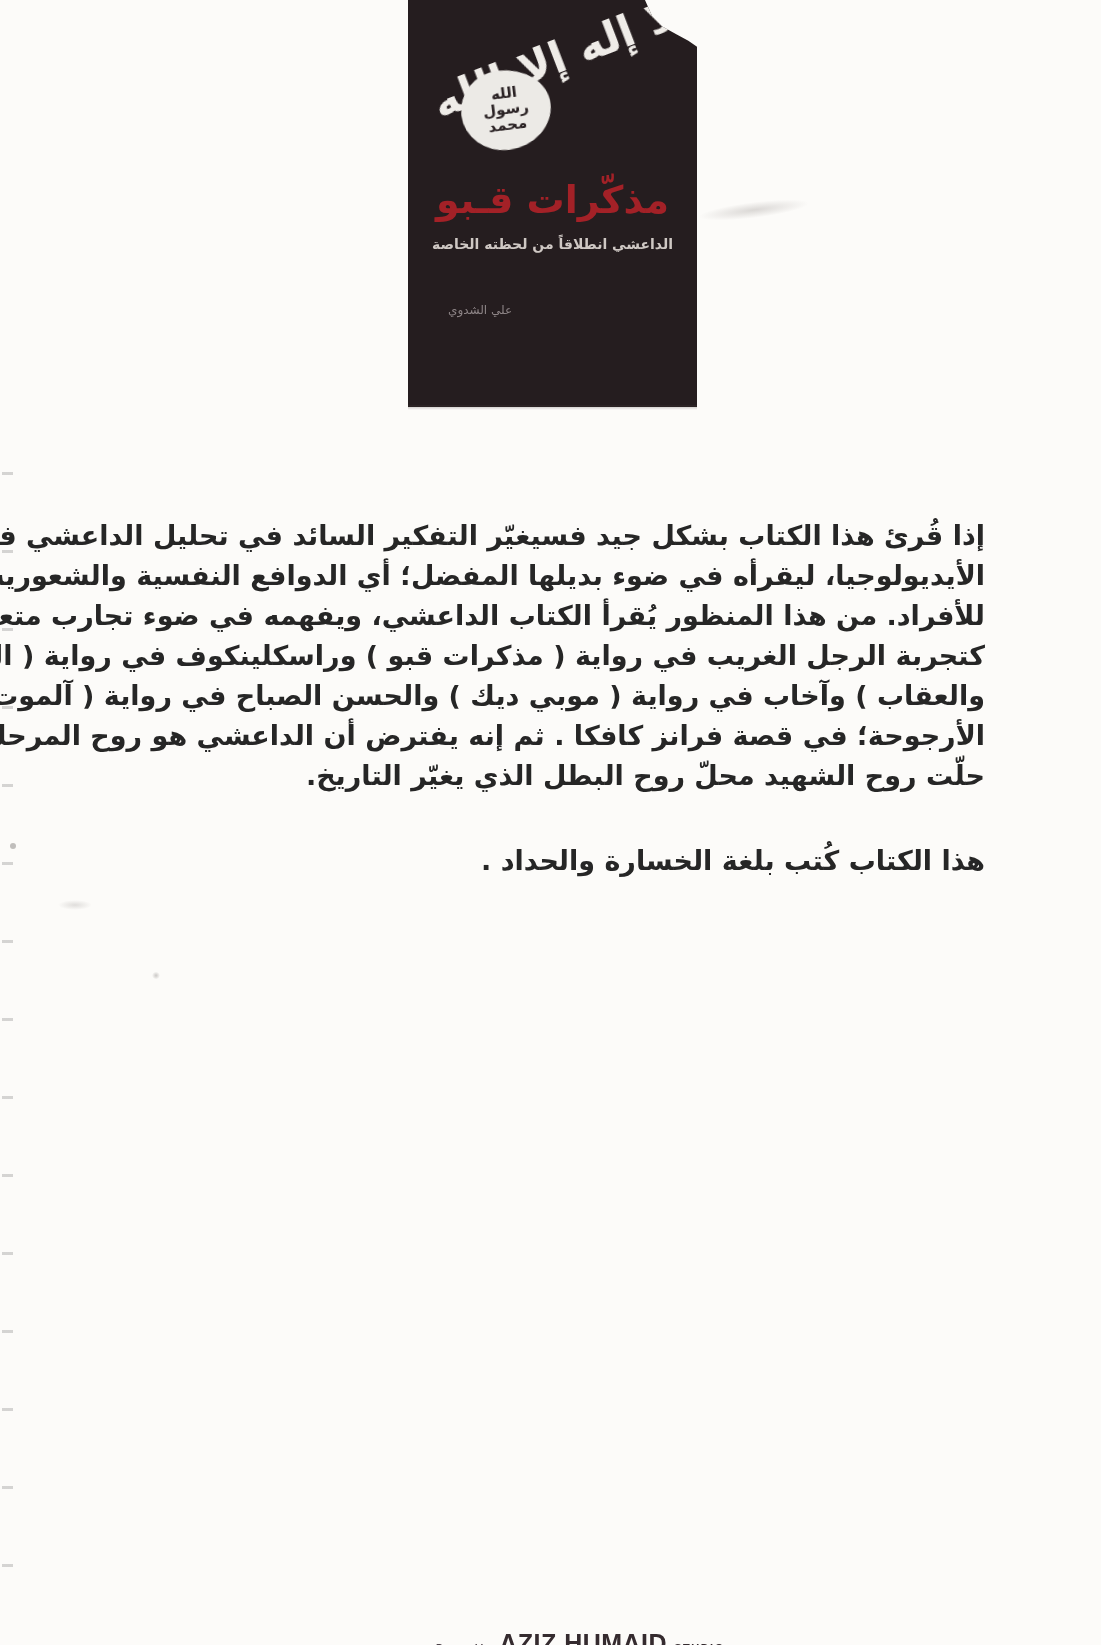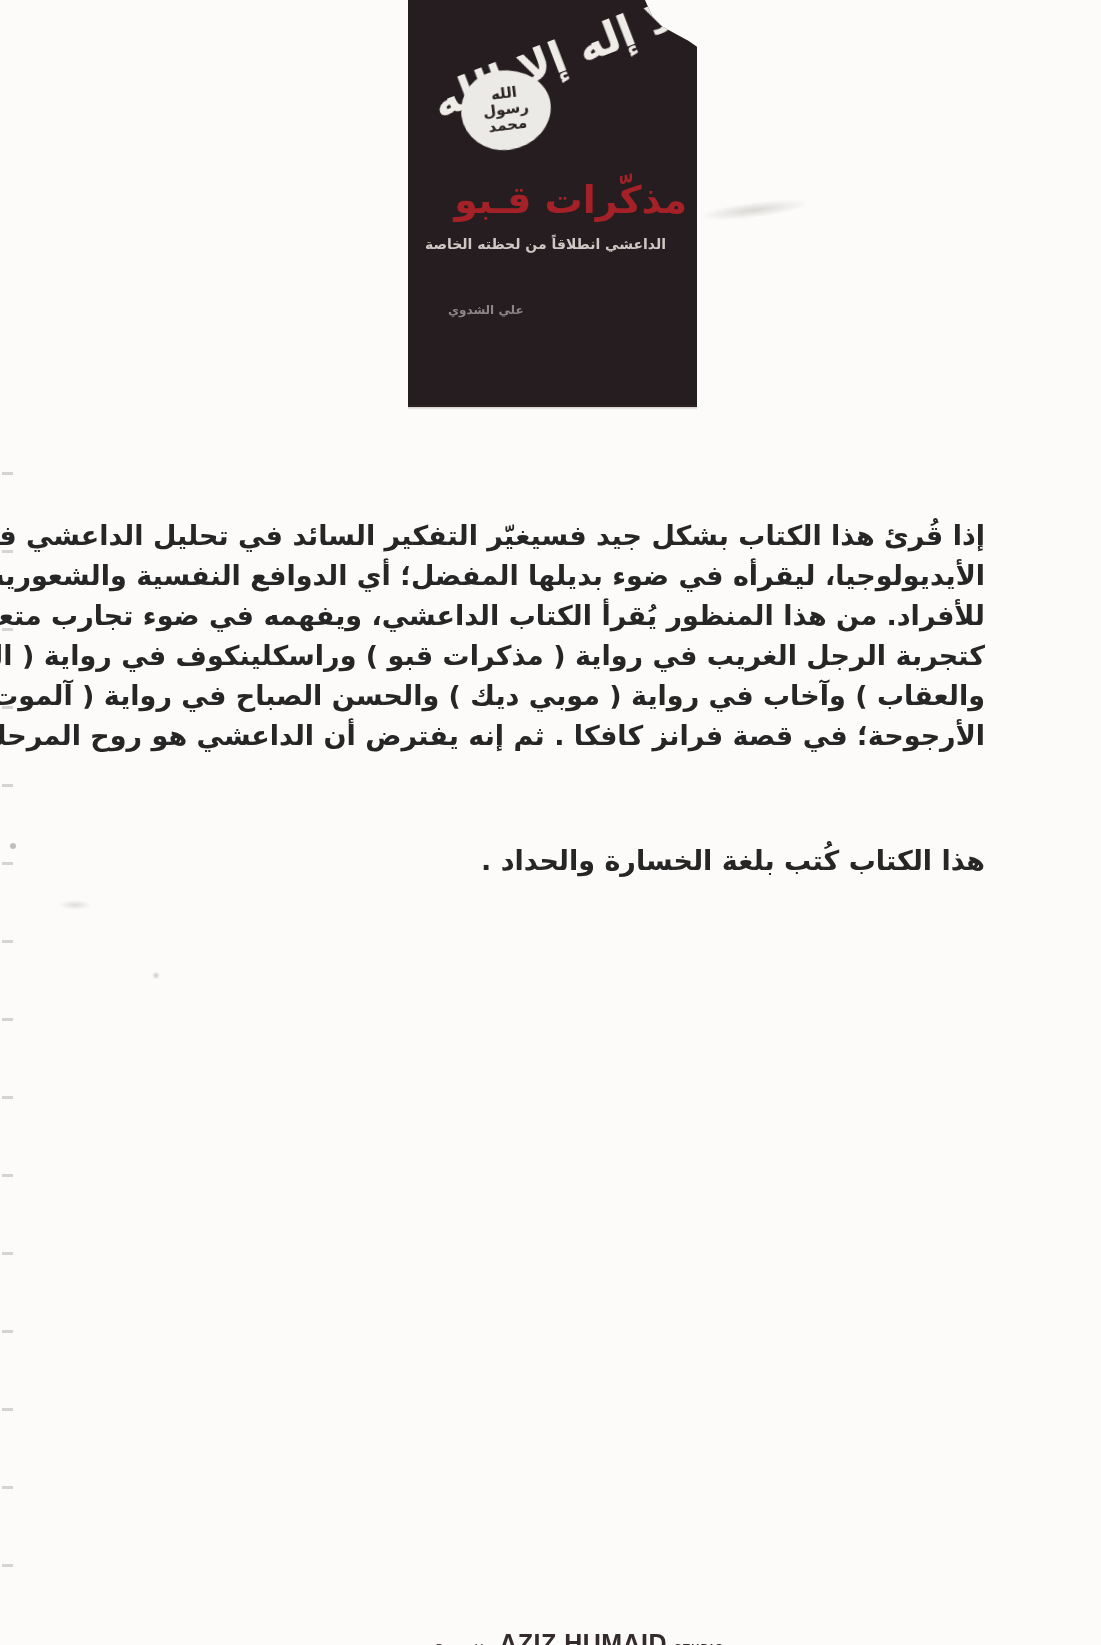--- a/index.html
+++ b/index.html
@@ -37,35 +37,35 @@
     transform:rotate(-7deg);
     filter:blur(.6px);
     display:flex;flex-direction:column;align-items:center;justify-content:center;
   }
   .seal-line{
     color:#292123;font-size:15px;font-weight:bold;line-height:1.05;
     direction:rtl;filter:blur(.5px);
   }
   .cover-title{
     position:absolute;top:178px;left:10px;right:10px;
-    text-align:right;direction:rtl;
+    text-align:center;direction:rtl;
     font-size:38px;font-weight:bold;color:#a32127;
     letter-spacing:1px;filter:blur(.4px);
     white-space:nowrap;
   }
   .cover-subtitle{
     position:absolute;top:236px;left:10px;right:24px;
-    text-align:center;direction:rtl;
+    text-align:right;direction:rtl;
     font-size:14px;font-weight:bold;color:#cfc8c4;
     filter:blur(.4px);white-space:nowrap;
   }
   .cover-author{
     position:absolute;top:303px;left:40px;
     direction:rtl;font-size:12px;color:#8d8486;
-    filter:blur(.6px);white-space:nowrap;font-weight:bold;
+    filter:blur(.6px);white-space:nowrap;
   }
 
   
   .blurb{
     position:absolute;left:115px;top:516px;width:870px;
     direction:rtl;color:#262626;
     font-size:27px;line-height:40px;font-weight:bold;
   }
   .blurb-line{
     height:40px;white-space:nowrap;
@@ -135,20 +135,21 @@
   </div>
   <div class="cover-shadow"></div>
 
   <div class="blurb">
     <div class="blurb-line">إذا قُرئ هذا الكتاب بشكل جيد فسيغيّر التفكير السائد في تحليل الداعشي في ضوء</div>
     <div class="blurb-line">الأيديولوجيا، ليقرأه في ضوء بديلها المفضل؛ أي الدوافع النفسية والشعورية العابرة</div>
     <div class="blurb-line">للأفراد. من هذا المنظور يُقرأ الكتاب الداعشي، ويفهمه في ضوء تجارب متعددة ؛</div>
     <div class="blurb-line">كتجربة الرجل الغريب في رواية ( مذكرات قبو ) وراسكلينكوف في رواية ( الجريمة</div>
     <div class="blurb-line">والعقاب ) وآخاب في رواية ( موبي ديك ) والحسن الصباح في رواية ( آلموت ) ولاعب</div>
     <div class="blurb-line">الأرجوحة؛ في قصة فرانز كافكا . ثم إنه يفترض أن الداعشي هو روح المرحلة؛ حيث</div>
+    <div class="blurb-line last">حلّت روح الشهيد محلّ روح البطل الذي يغيّر التاريخ.</div>
   </div>
   <div class="closing-line">هذا الكتاب كُتب بلغة الخسارة والحداد .</div>
 
   <div class="edge-marks"></div>
   <div class="smudge smudge-a"></div>
   <div class="smudge smudge-b"></div>
   <div class="smudge smudge-c"></div>
   <div class="smudge smudge-d"></div>
 
   <div class="footer-logo">

